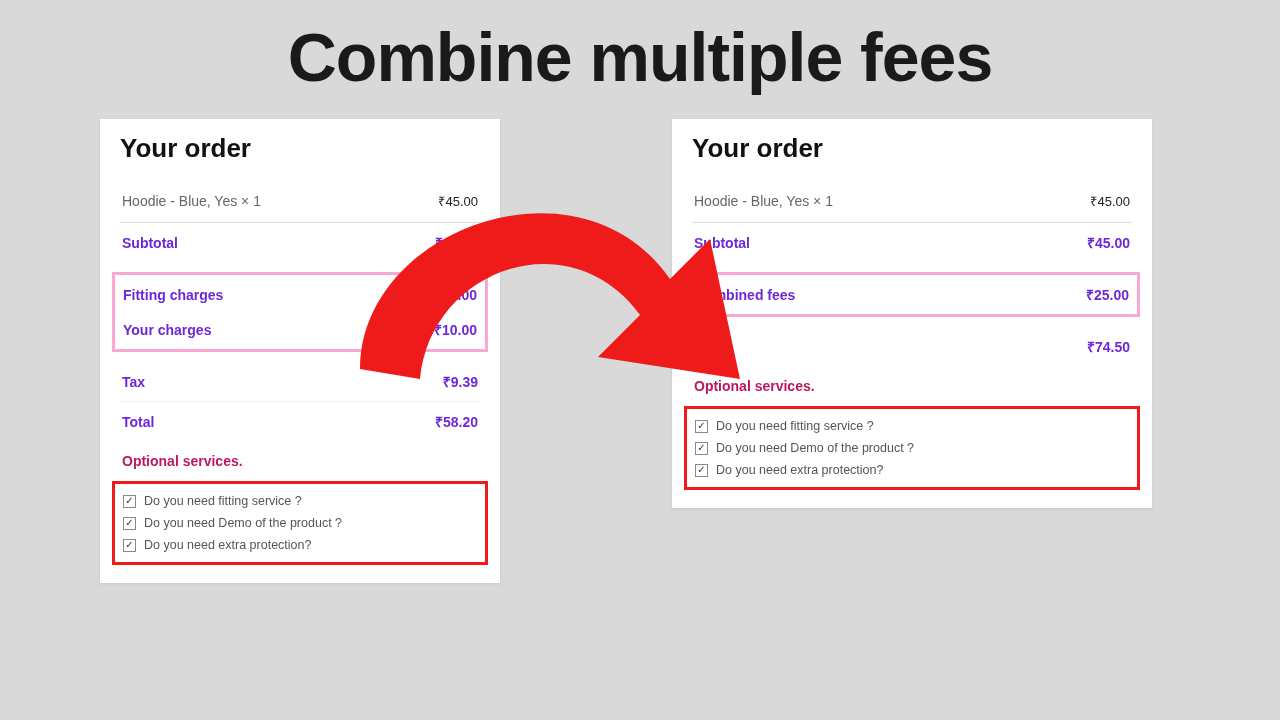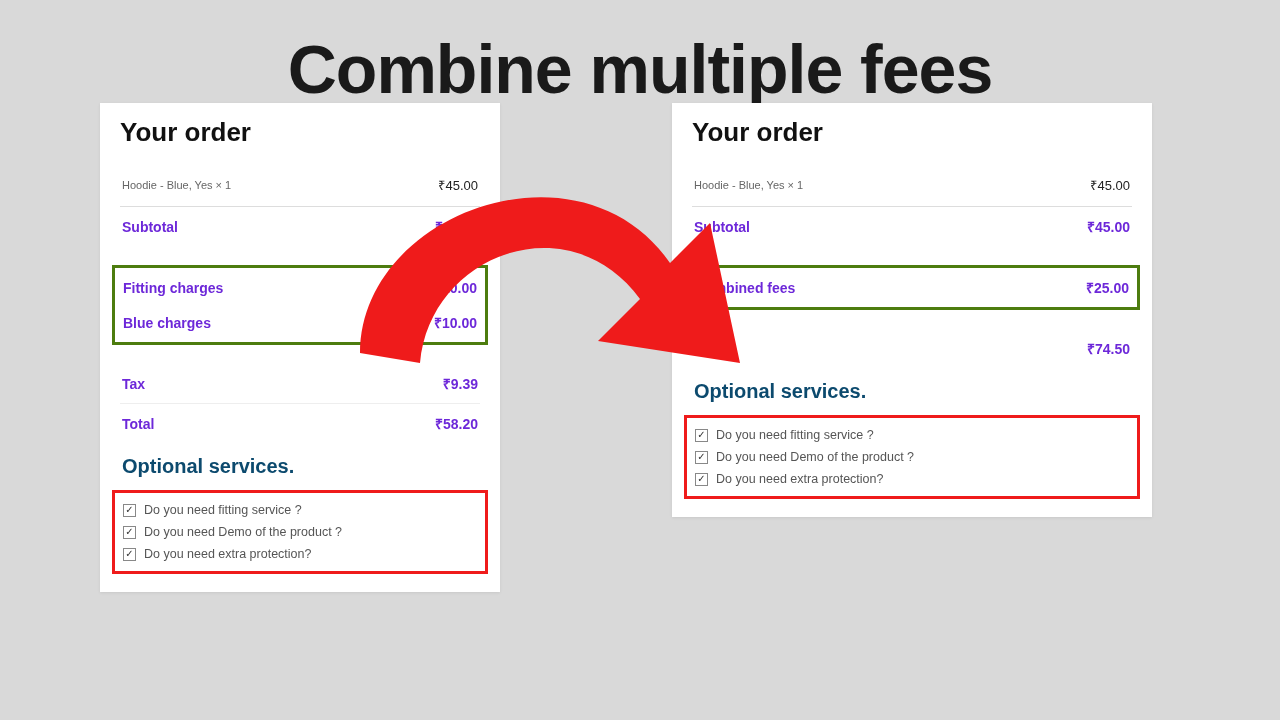--- a/index.html
+++ b/index.html
@@ -10,26 +10,26 @@
     font-family: -apple-system, BlinkMacSystemFont, "Segoe UI", Helvetica, Arial, sans-serif;
     position: relative;
     overflow: hidden;
   }
   .headline {
     text-align: center;
     font-weight: 900;
     font-size: 68px;
     color: #1a1a1a;
     letter-spacing: -1px;
-    padding-top: 30px;
+    padding-top: 18px;
     font-family: Arial, Helvetica, sans-serif;
   }
   .panels {
     position: absolute;
-    top: 103px;
+    top: 119px;
     left: 0;
     width: 1036px;
     height: 580px;
   }
   .card {
     position: absolute;
     background: #fff;
     box-shadow: 0 1px 3px rgba(0,0,0,0.08);
   }
   .card.left  { left: 100px;  top: 0; width: 400px; }
@@ -45,33 +45,33 @@
     display: flex;
     justify-content: space-between;
     align-items: center;
     padding: 10px 2px;
     font-size: 14px;
     color: #222;
   }
   .row + .row { border-top: 1px solid #eee; }
   .row .label { color: #444; }
   .row.bold .label, .row.bold .value { font-weight: 700; color: #6d28d9; }
-  .row.item .label { color: #666; font-size: 11px; }
+  .row.item .label { color: #666; font-size: 14px; }
   .row.item .value { color: #222; font-size: 13px; }
   .section-sep { border-top: 1px solid #ddd; margin-top: 2px; }
   .green-box {
-    border: 3px solid #4d7c0f;
+    border: 3px solid #f9a8d4;
     padding: 2px 6px;
-    margin: 19px -8px;
+    margin: 10px -8px;
   }
   .green-box .row { border-top: none; padding: 8px 2px; }
   .opt-title {
-    font-size: 20px;
+    font-size: 14px;
     font-weight: 700;
-    color: #0c4a6e;
+    color: #be185d;
     padding: 12px 2px 8px 2px;
   }
   .red-box {
     border: 3px solid #ef1b1b;
     padding: 6px 8px;
     margin: 4px -8px 0 -8px;
   }
   .opt {
     display: flex;
     align-items: center;
@@ -123,21 +123,21 @@
         <span class="label">Subtotal</span>
         <span class="value">₹45.00</span>
       </div>
 
       <div class="green-box">
         <div class="row bold">
           <span class="label">Fitting charges</span>
           <span class="value">₹10.00</span>
         </div>
         <div class="row bold">
-          <span class="label">Blue charges</span>
+          <span class="label">Your charges</span>
           <span class="value">₹10.00</span>
         </div>
       </div>
 
       <div class="row bold">
         <span class="label">Tax</span>
         <span class="value">₹9.39</span>
       </div>
 
       <div class="row bold">

